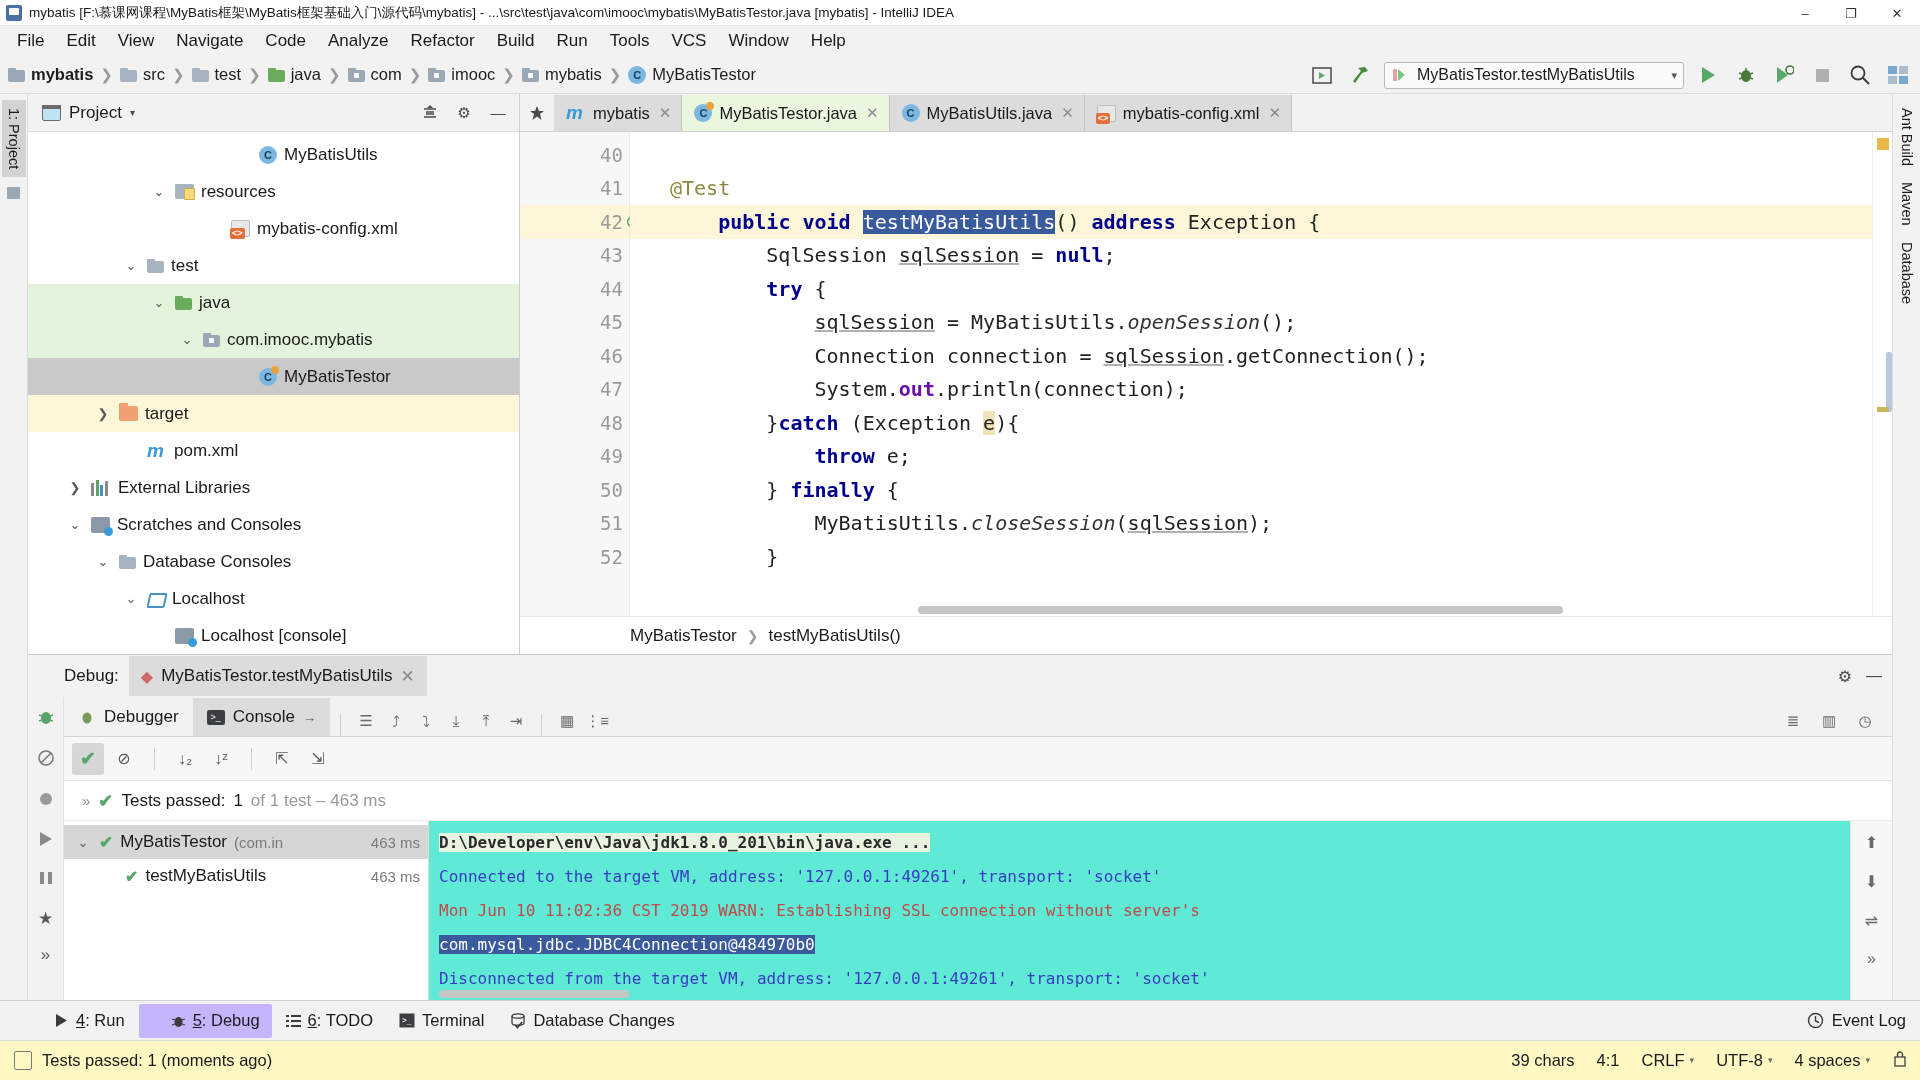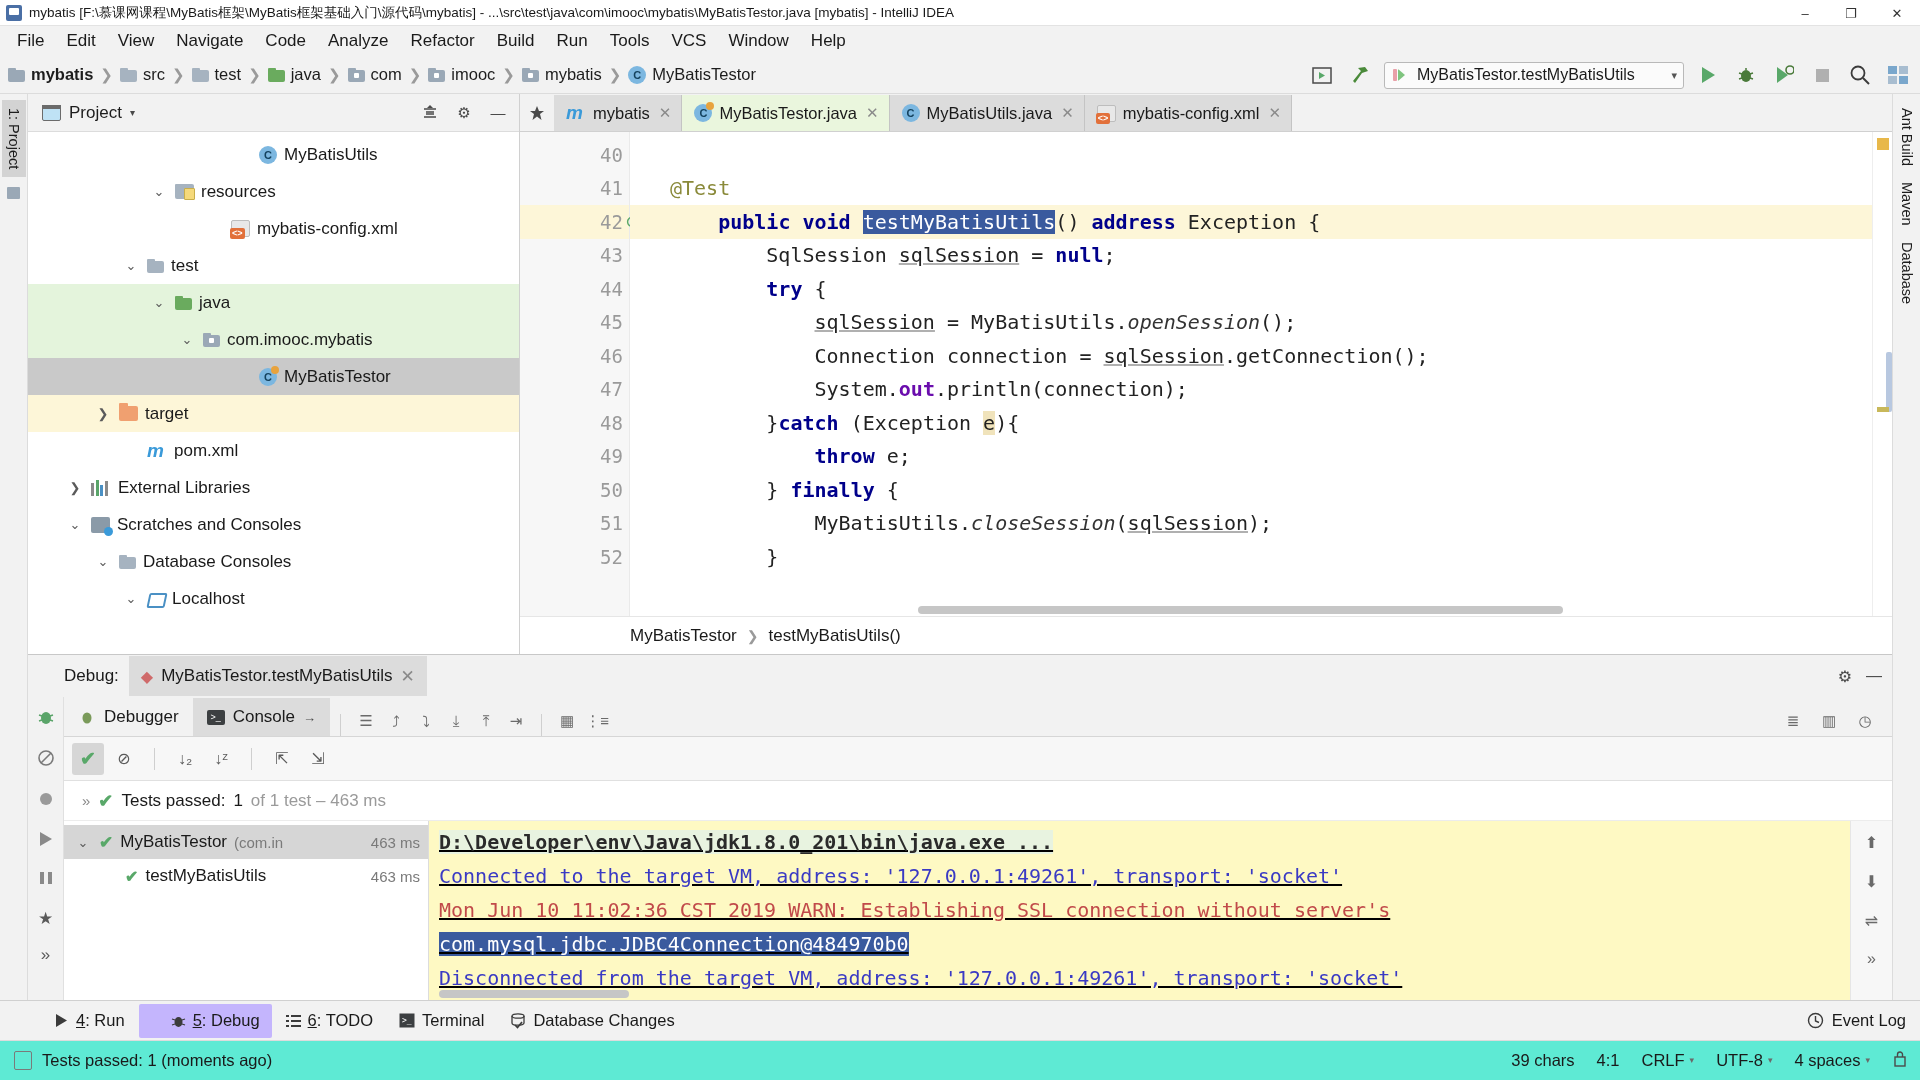--- a/index.html
+++ b/index.html
@@ -310,24 +310,23 @@
 
   .dbg-split{ flex:1; display:flex; min-height:0; }
   .test-tree{
     width:365px;background:#fff;border-right:1px solid #dcdcdc;flex:none;
     font-size:17px;color:#1a1a1a;padding-top:4px; min-width:0;
   }
   .ttnode{ display:flex;align-items:center;gap:7px;height:34px;padding-right:8px;white-space:nowrap;}
   .ttnode.sel{ background:#d6d6d6; }
   .tt-time{ margin-left:auto;color:#7a7a7a;font-size:15px; }
   .console-out{
-    flex:1;background:#fef9c3;position:relative;overflow:hidden;
-    font-family:"DejaVu Sans Mono", monospace; font-size:20px;
+    flex:1;background:#5eead4;position:relative;overflow:hidden;
+    font-family:"DejaVu Sans Mono", monospace; font-size:16px;
     padding-top:4px;
-    text-decoration:underline;
   }
   .coline{ height:34px;display:flex;align-items:center;white-space:pre;padding-left:10px; }
   .co-cmd{ color:#2a2a2a;font-weight:bold;background:#e8f3e0; }
   .co-blue{ color:#3a3ac4; }
   .co-red{ color:#c14a4a; }
   .co-sel{ background:#3a5a9e;color:#fff; }
   .console-right{
     width:42px;background:#f7f7f7;border-left:1px solid #e6e6e6;flex:none;
     display:flex;flex-direction:column;align-items:center;gap:20px;padding-top:12px;
     color:#6a6a6a;font-size:16px;
@@ -342,21 +341,21 @@
   .twbtn{
     display:flex;align-items:center;gap:7px;height:34px;padding:0 12px;
     font-size:16.5px;color:#1a1a1a;border-radius:2px;
   }
   .twbtn.active{ background:#c4b5fd;padding-left:32px; }
   .twbtn u{ text-decoration: underline; }
   .tw-right{ position:absolute;right:14px;display:flex;align-items:center;gap:8px;font-size:16.5px;color:#1a1a1a;}
 
   
   .statusbar{
-    height:40px;min-height:40px;background:#5eead4;border-top:1px solid #dcdcdc;
+    height:40px;min-height:40px;background:#fef9c3;border-top:1px solid #dcdcdc;
     display:flex;align-items:center;padding-left:14px;gap:10px;
     font-size:16.5px;color:#1a1a1a;position:relative;
   }
   .sb-ico{ width:18px;height:19px;border:1.6px solid #7a7a7a;border-radius:2px;flex:none;}
   .sb-right{ position:absolute;right:12px;display:flex;align-items:center;gap:22px;}
   .sb-caret{font-size:9px;color:#6a6a6a;display:inline-block;line-height:7px;}
   .sb-unit{display:flex;align-items:center;gap:5px;}
 </style>
 </head>
 <body>
@@ -590,20 +589,25 @@
               <div class="tnode" style="padding-left:66px">
                 <span class="arrow">⌄</span>
                 <span class="ficon"></span>
                 <span>Database Consoles</span>
               </div>
               <div class="tnode" style="padding-left:94px">
                 <span class="arrow">⌄</span>
                 <span class="host-ico"></span>
                 <span>Localhost</span>
               </div>
+              <div class="tnode" style="padding-left:122px">
+                <span class="arrow blank">·</span>
+                <span class="scr-ico"></span>
+                <span>Localhost [console]</span>
+              </div>
             </div>
         </div>
 
         <div class="editor-col">
           <div class="tabbar" id="editor-tabs">
               <span style="width:34px;display:flex;align-items:center;justify-content:center;height:36px;">
                 <svg width="18" height="18" viewBox="0 0 18 18">
                   <path d="M9 2 L11 7 L16 7 L12 10 L13.5 16 L9 12.5 L4.5 16 L6 10 L2 7 L7 7 Z" fill="#4a4a4a"></path>
                 </svg>
               </span>

